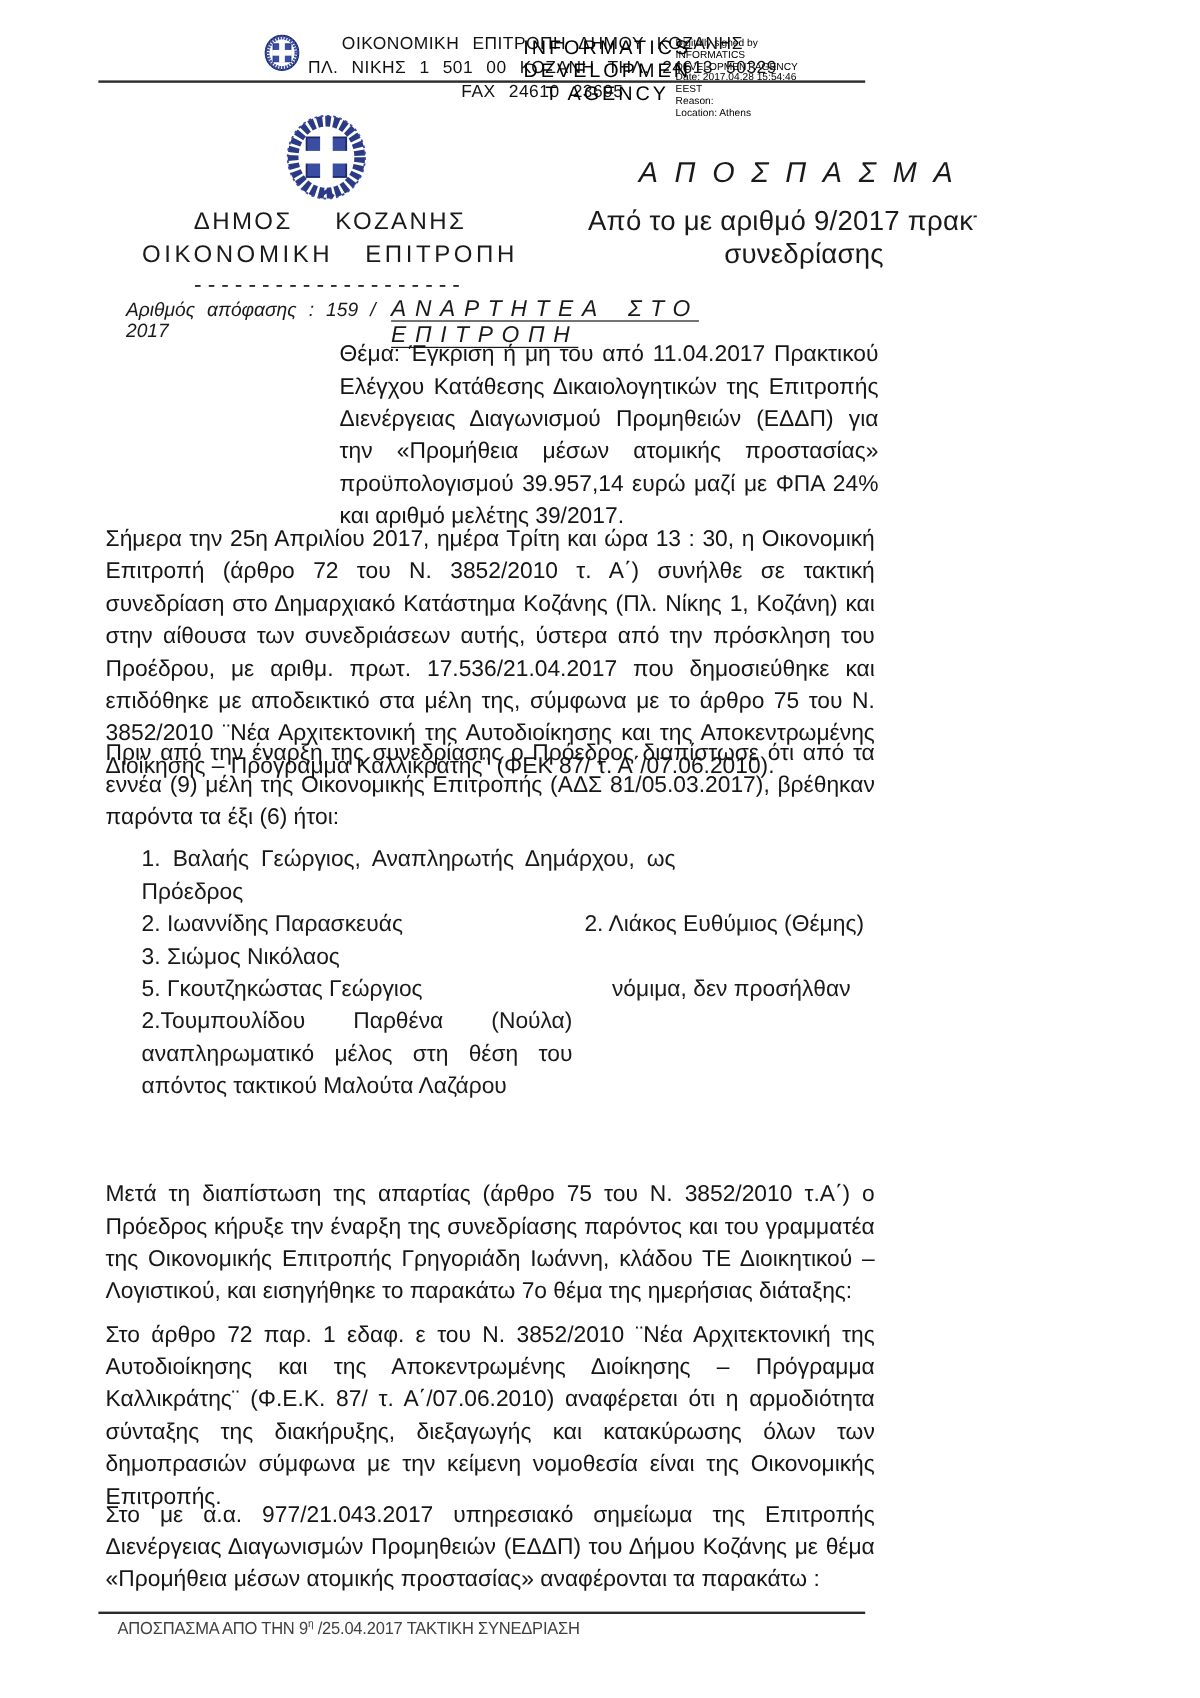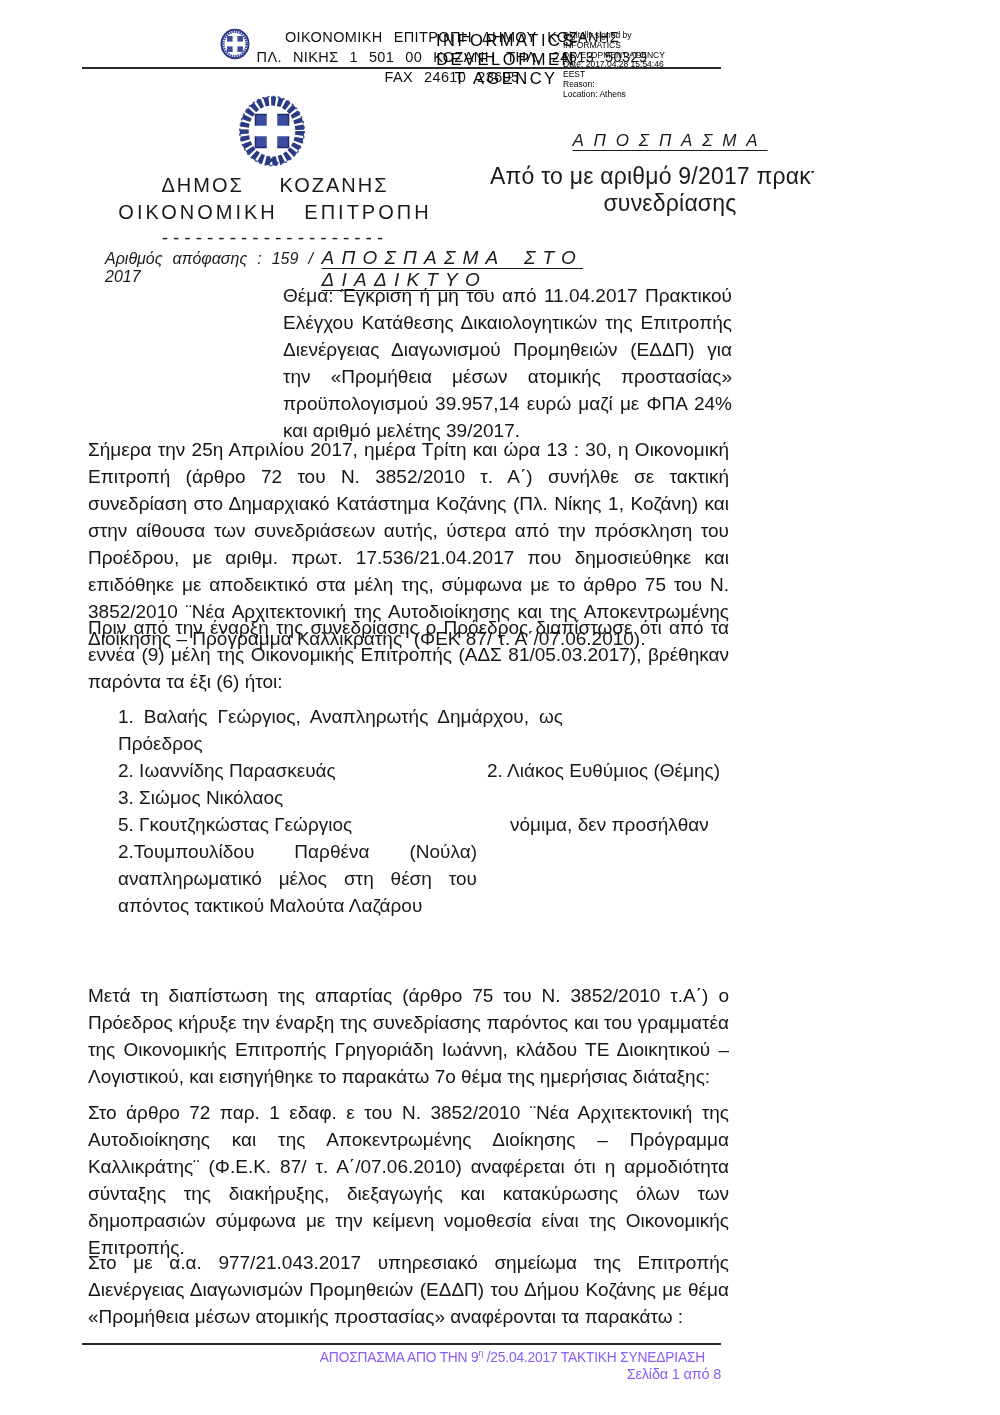--- a/index.html
+++ b/index.html
@@ -26,21 +26,21 @@
   }
   
   #big-emblem{position:absolute;left:234px;top:92px;width:76px;height:78px;}
   #letterhead{position:absolute;left:95px;width:360px;top:172px;text-align:center;line-height:27px;}
   #letterhead .muni{font-size:20px;letter-spacing:2px;word-spacing:1.4em;}
   #letterhead .comm{font-size:20px;letter-spacing:3px;word-spacing:.9em;}
   #letterhead .dashes{font-size:19px;letter-spacing:5px;line-height:24px;white-space:nowrap;}
   
   #title-block{position:absolute;left:435px;width:470px;top:131px;text-align:center;}
   #title-block .main{
-    font-style:italic;font-size:17px;letter-spacing:.58em;text-decoration:underline;
+    font-style:italic;font-size:24px;letter-spacing:.58em;
     text-underline-offset:4px;
   }
   #title-block .sub{margin-top:12px;font-size:23px;letter-spacing:.2px;}
   
   #decision-row{
     position:absolute;left:105px;right:112px;top:247px;display:flex;
     justify-content:space-between;align-items:baseline;font-style:italic;
   }
   #decision-row .num{font-size:16px;word-spacing:.35em;}
   #decision-row .posting{
@@ -62,21 +62,21 @@
   #attendance{position:absolute;left:118px;right:85px;top:703px;font-size:19px;line-height:27px;}
   .att-row{display:flex;align-items:flex-start;}
   .att-left{width:455px;text-align:justify;padding-right:10px;box-sizing:border-box;}
   .att-right{width:300px;}
   .att-header-left{width:455px;text-align:center;letter-spacing:2px;}
   .att-header-right{width:300px;text-align:center;letter-spacing:2px;}
   .note1{padding-left:40px;}
   .note2{padding-left:57px;}
   
   #footer{position:absolute;left:82px;right:93px;top:1343px;border-top:2px solid #2b2b2b;
-    text-align:right;color:#8b5cf6;}
+    text-align:left;color:#404040;}
   #footer .f1{margin-top:3px;font-size:14.5px;letter-spacing:-.2px;transform:scaleX(.95);}
   #footer .f1 sup{font-size:9px;}
   #footer .f2{font-size:14.5px;letter-spacing:-.2px;margin-top:1px;}
 </style>
 </head>
 <body>
 
 <div id="page">
 
   <div id="top-rule"></div>
@@ -128,21 +128,21 @@
     <div class="dashes">--------------------</div>
   </div>
 
   <div id="title-block">
     <div class="main">ΑΠΟΣΠΑΣΜΑ</div>
     <div class="sub">Από το με αριθμό 9/2017 πρακτικό συνεδρίασης</div>
   </div>
 
   <div id="decision-row">
     <span class="num">Αριθμός απόφασης : 159 / 2017</span>
-    <span class="posting">ΑΠΟΣΠΑΣΜΑ ΣΤΟ ΔΙΑΔΙΚΤΥΟ</span>
+    <span class="posting">ΑΝΑΡΤΗΤΕΑ ΣΤΟ ΕΠΙΤΡΟΠΗ</span>
   </div>
 
   <p id="subject" class="para">Θέμα: Έγκριση ή μη του από 11.04.2017 Πρακτικού Ελέγχου Κατάθεσης Δικαιολογητικών της Επιτροπής Διενέργειας Διαγωνισμού Προμηθειών (ΕΔΔΠ) για την «Προμήθεια μέσων ατομικής προστασίας» προϋπολογισμού 39.957,14 ευρώ μαζί με ΦΠΑ 24% και αριθμό μελέτης 39/2017.</p>
 
   <p id="para1" class="para">Σήμερα την 25η Απριλίου 2017, ημέρα Τρίτη και ώρα 13 : 30, η Οικονομική Επιτροπή (άρθρο 72 του Ν. 3852/2010 τ. Α΄) συνήλθε σε τακτική συνεδρίαση στο Δημαρχιακό Κατάστημα Κοζάνης (Πλ. Νίκης 1, Κοζάνη) και στην αίθουσα των συνεδριάσεων αυτής, ύστερα από την πρόσκληση του Προέδρου, με αριθμ. πρωτ. 17.536/21.04.2017 που δημοσιεύθηκε και επιδόθηκε με αποδεικτικό στα μέλη της, σύμφωνα με το άρθρο 75 του Ν. 3852/2010 ¨Νέα Αρχιτεκτονική της Αυτοδιοίκησης και της Αποκεντρωμένης Διοίκησης – Πρόγραμμα Καλλικράτης¨ (ΦΕΚ 87/ τ. Α΄/07.06.2010).</p>
   <p id="para2" class="para">Πριν από την έναρξη της συνεδρίασης ο Πρόεδρος διαπίστωσε ότι από τα εννέα (9) μέλη της Οικονομικής Επιτροπής (ΑΔΣ 81/05.03.2017), βρέθηκαν παρόντα τα έξι (6) ήτοι:</p>
 
   <div id="attendance">
     <div class="att-row">
       <div class="att-left">1. Βαλαής Γεώργιος, Αναπληρωτής Δημάρχου, ως Πρόεδρος</div>
@@ -165,16 +165,15 @@
   </div>
 
   <p id="para3" class="para">Μετά τη διαπίστωση της απαρτίας (άρθρο 75 του Ν. 3852/2010 τ.Α΄) ο Πρόεδρος κήρυξε την έναρξη της συνεδρίασης παρόντος και του γραμματέα της Οικονομικής Επιτροπής Γρηγοριάδη Ιωάννη, κλάδου ΤΕ Διοικητικού – Λογιστικού, και εισηγήθηκε το παρακάτω 7ο θέμα της ημερήσιας διάταξης:</p>
   <p id="para4" class="para">Στο άρθρο 72 παρ. 1 εδαφ. ε του Ν. 3852/2010 ¨Νέα Αρχιτεκτονική της Αυτοδιοίκησης και της Αποκεντρωμένης Διοίκησης – Πρόγραμμα Καλλικράτης¨ (Φ.Ε.Κ. 87/ τ. Α΄/07.06.2010) αναφέρεται ότι η αρμοδιότητα σύνταξης της διακήρυξης, διεξαγωγής και κατακύρωσης όλων των δημοπρασιών σύμφωνα με την κείμενη νομοθεσία είναι της Οικονομικής Επιτροπής.</p>
   <p id="para5" class="para">Στο με α.α. 977/21.043.2017 υπηρεσιακό σημείωμα της Επιτροπής Διενέργειας Διαγωνισμών Προμηθειών (ΕΔΔΠ) του Δήμου Κοζάνης με θέμα «Προμήθεια μέσων ατομικής προστασίας» αναφέρονται τα παρακάτω :</p>
 
   <div id="footer">
     <div class="f1">
       <span>ΑΠΟΣΠΑΣΜΑ ΑΠΟ ΤΗΝ 9</span><sup>η</sup><span> /25.04.2017  ΤΑΚΤΙΚΗ ΣΥΝΕΔΡΙΑΣΗ</span>
     </div>
-    <div class="f2">Σελίδα 1 από 8</div>
   </div>
 
 </div>
 
 </body></html>

